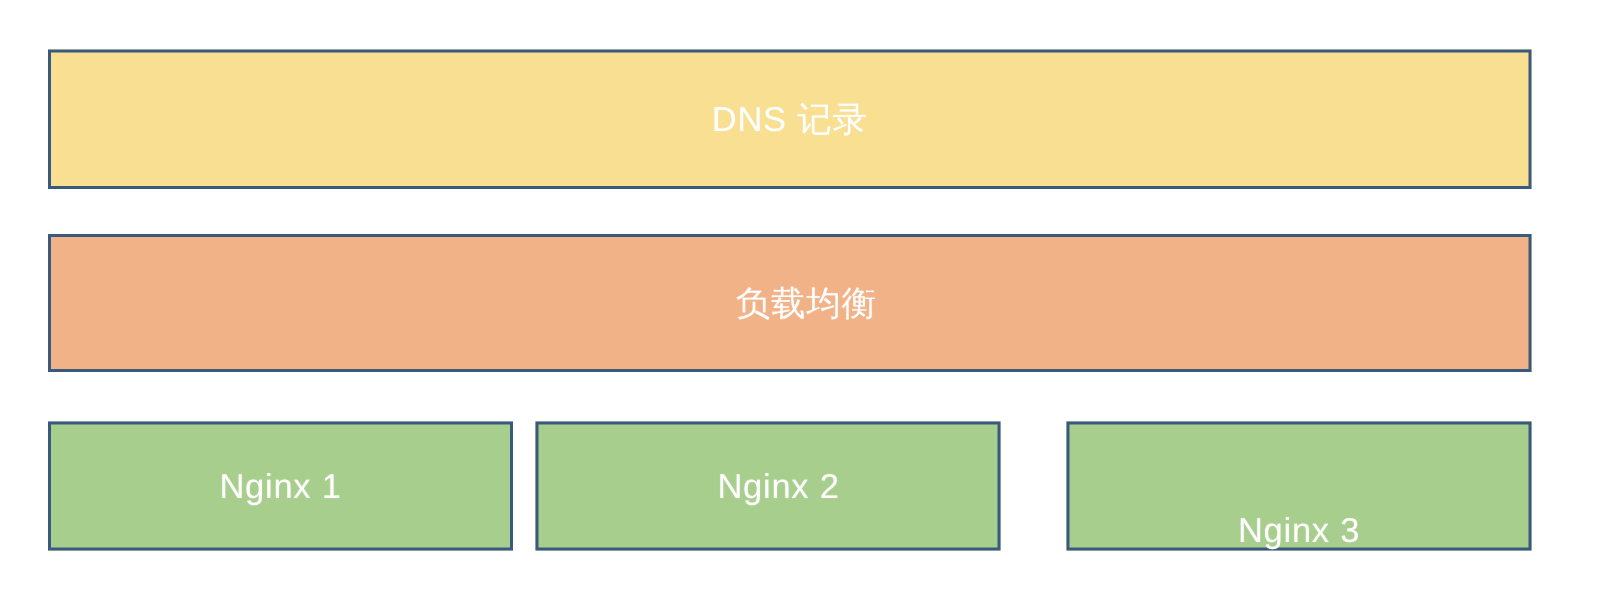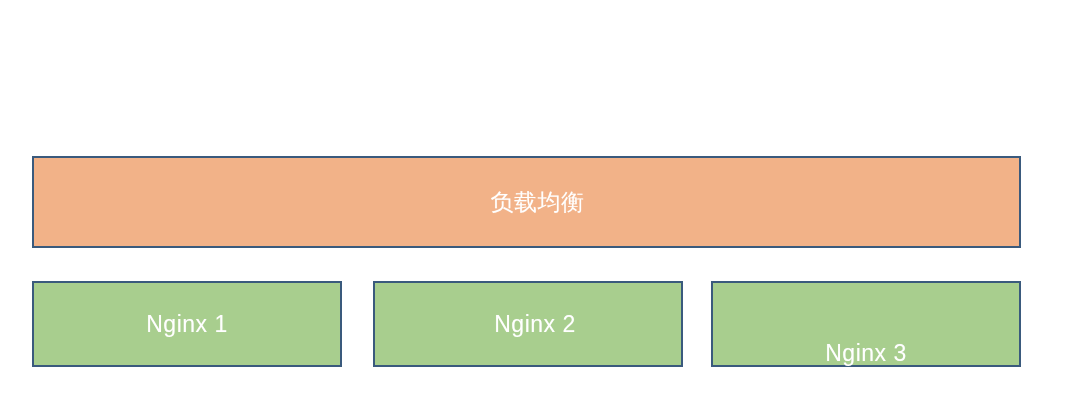--- a/index.html
+++ b/index.html
@@ -61,28 +61,31 @@
   }
 
   
   .tier-nginx {
     top: 281px;
     width: 310px;
     height: 86px;
     background: #a8ce8e;
   }
   .nginx-1 { left: 32px; }
-  .nginx-2 { left: 373px; padding-left: 14px; }
+  .nginx-2 { left: 357px; padding-left: 14px; }
   .nginx-3 { left: 711px; align-items: flex-end; }
 </style>
 </head>
 <body>
 
 <div class="diagram">
 
+  <div class="node tier-dns">
+    <span class="node-label">DNS 记录</span>
+  </div>
 
   <div class="node tier-lb">
     <span class="node-label">负载均衡</span>
   </div>
 
   <div class="node tier-nginx nginx-1">
     <span class="node-label">Nginx 1</span>
   </div>
 
   <div class="node tier-nginx nginx-2">

